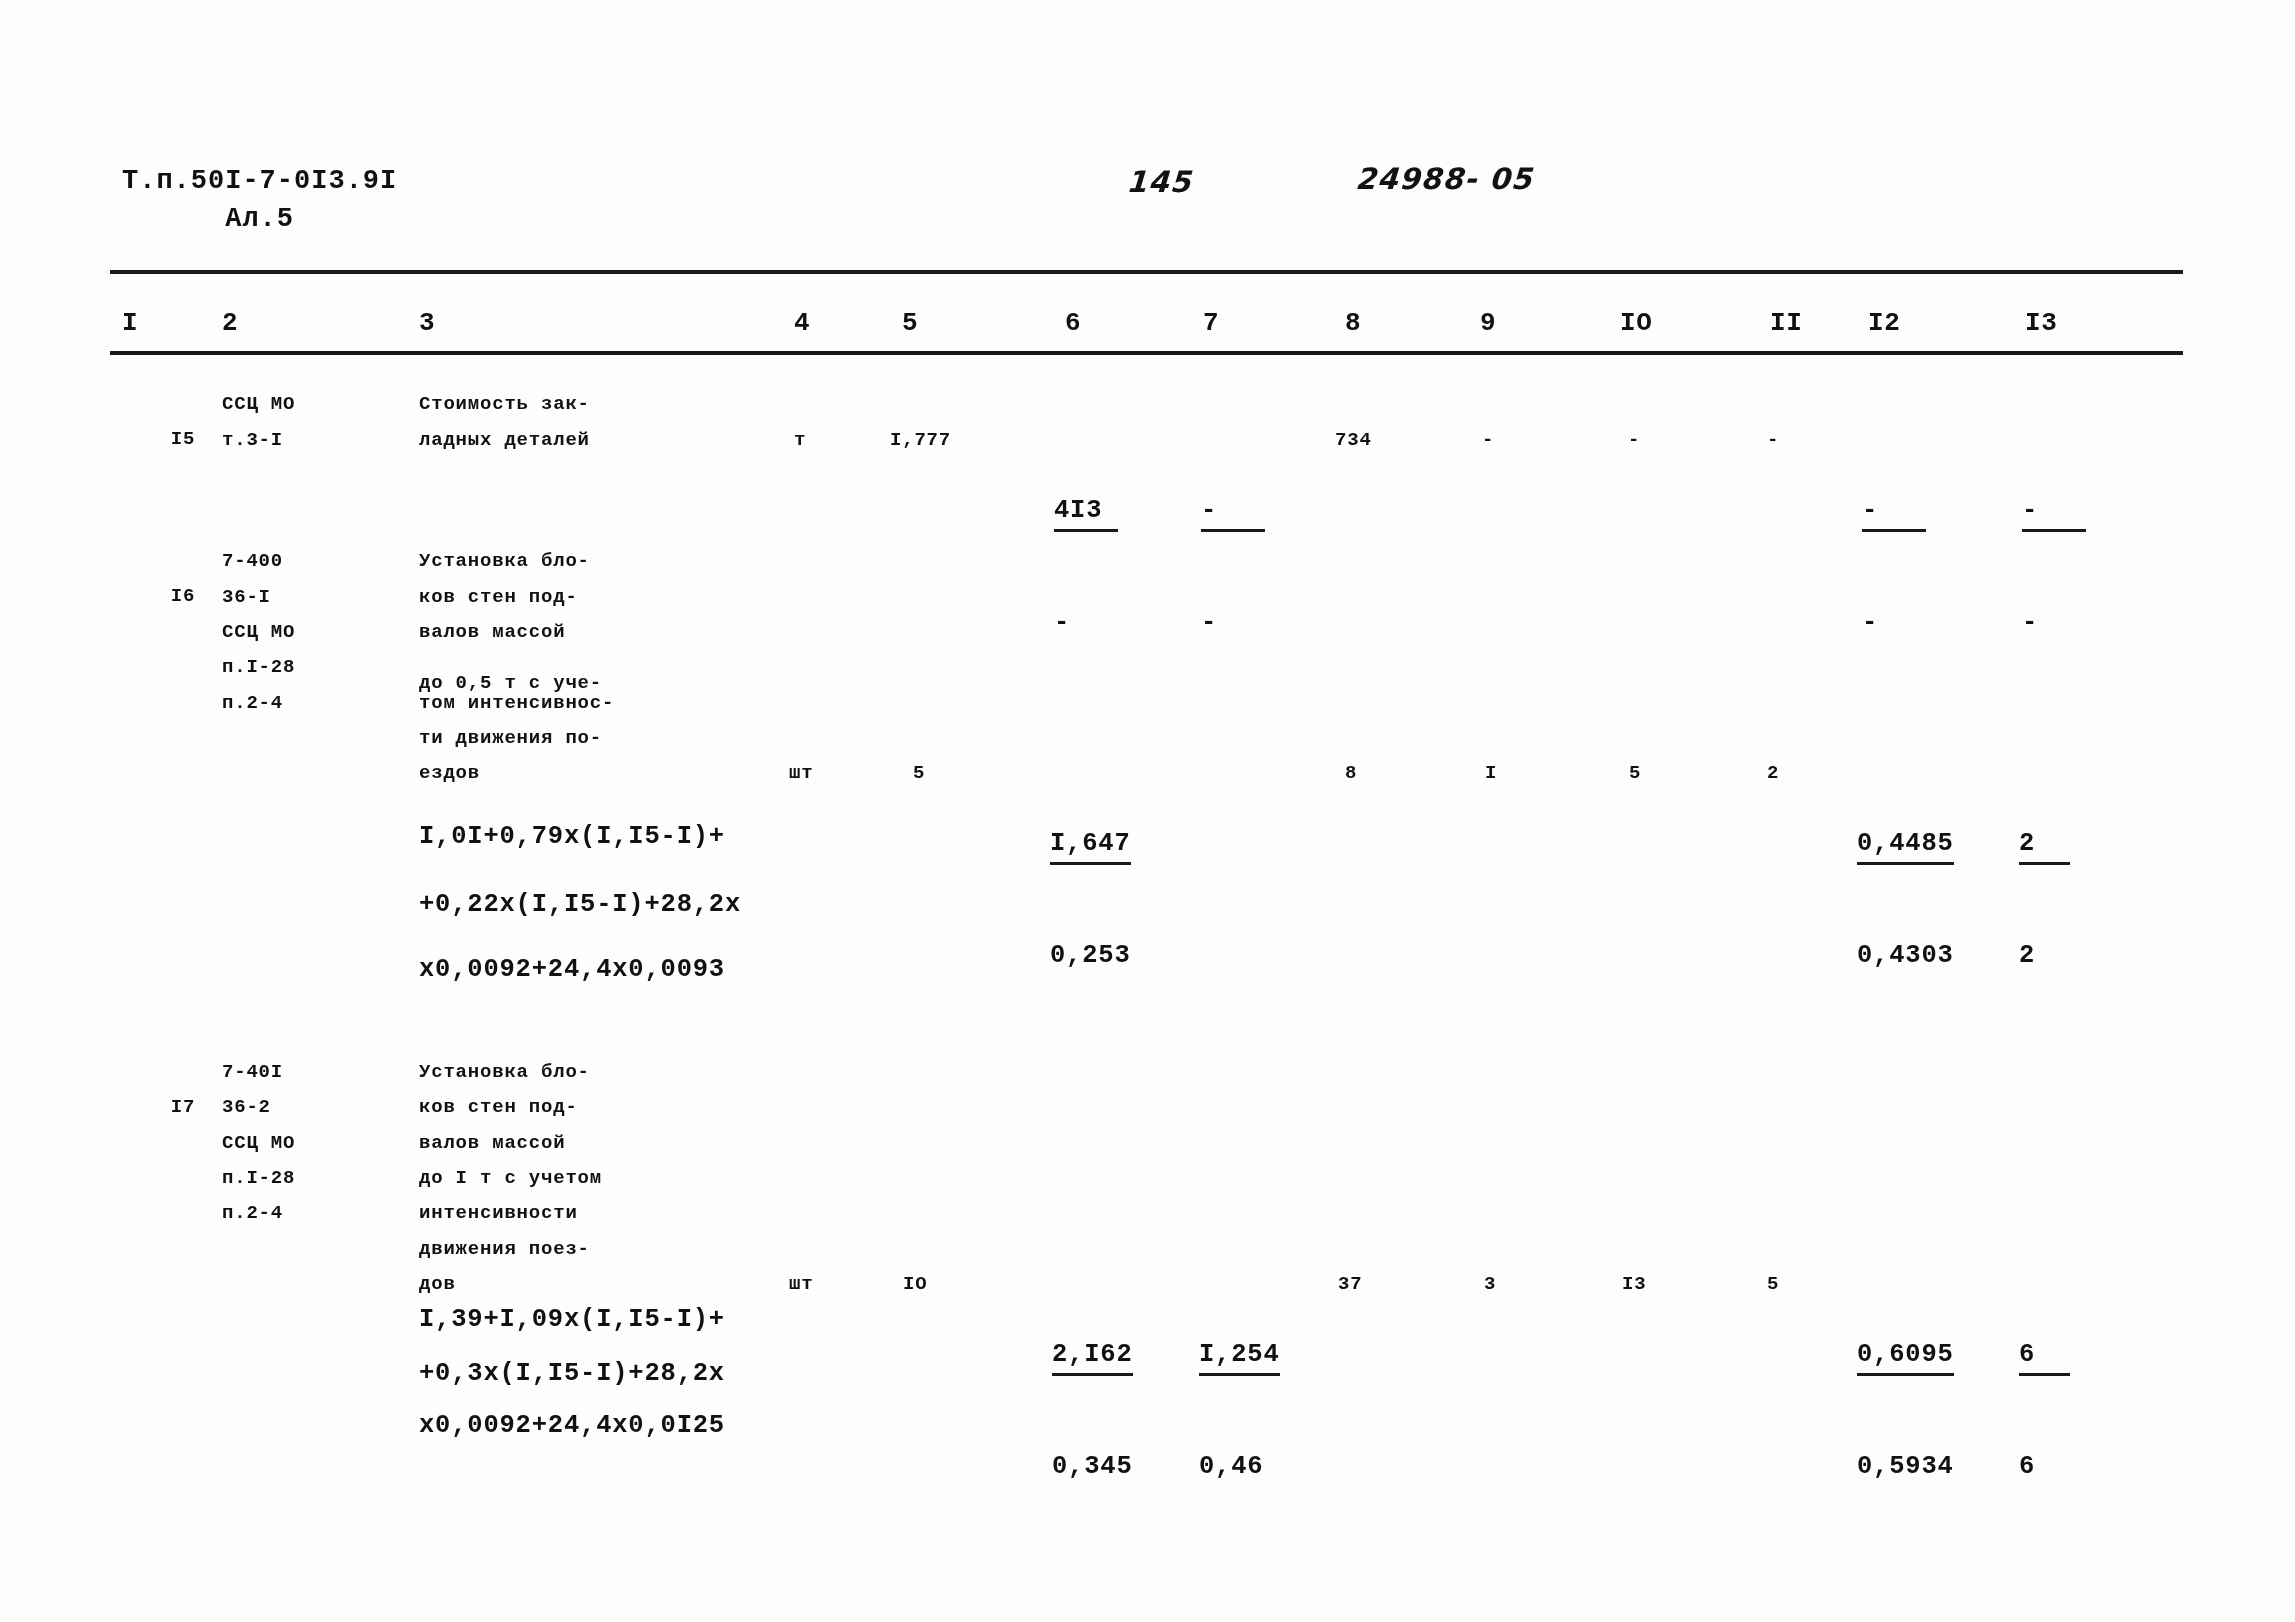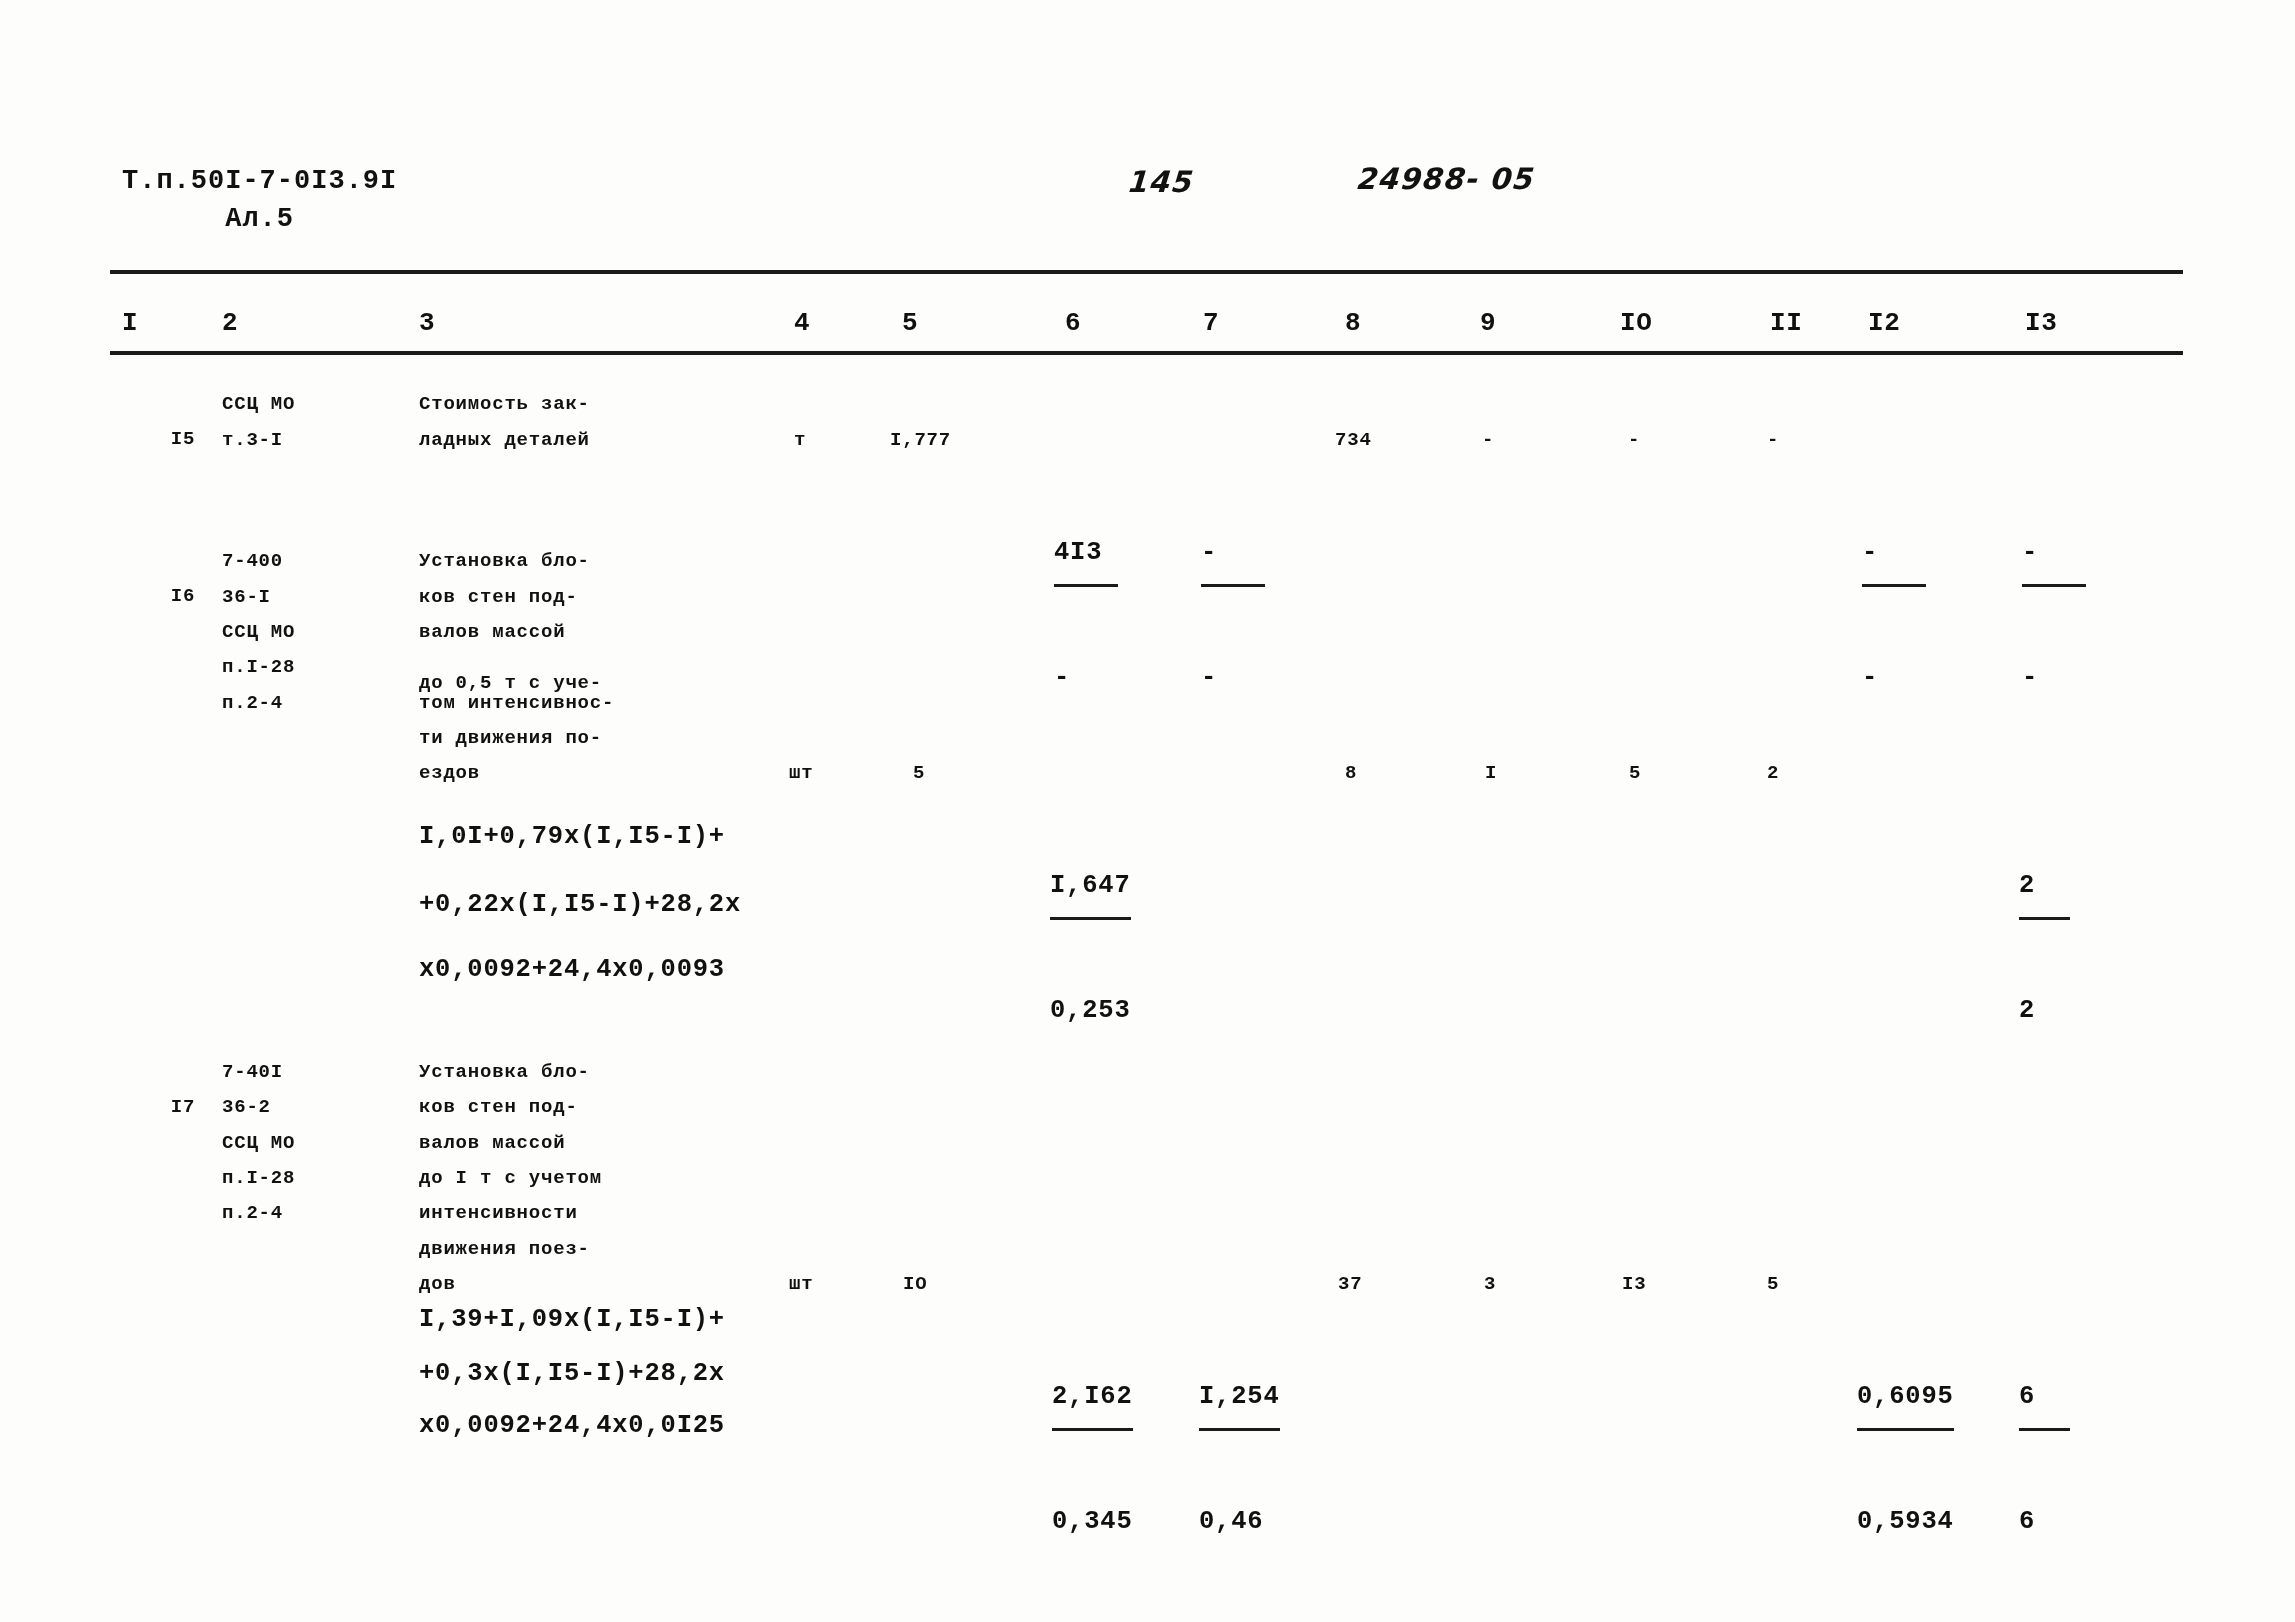--- a/index.html
+++ b/index.html
@@ -80,22 +80,21 @@
     position: absolute;
     font-size: 25.5px;
     line-height: 35px;
     letter-spacing: 0.8px;
     font-weight: 600;
     white-space: pre;
   }
   .frac .top-val {
     display: block;
     border-bottom: 3.3px solid #1a1a1a;
-    padding-bottom: 14px;
-    margin-top: 42px;
+    padding-bottom: 1px;
   }
   .frac .bot-val {
     display: block;
     padding-top: 2.6px;
   }
 
   .formula {
     position: absolute;
     font-size: 25.5px;
     line-height: 35px;
@@ -186,20 +185,24 @@
   <div class="cell" style="left:913px; top:756px">5</div>
 
   <div class="frac" style="left:1050px; top:756px">
     <span class="top-val">I,647</span>
     <span class="bot-val">0,253</span>
   </div>
   <div class="cell" style="left:1345px; top:756px">8</div>
   <div class="cell" style="left:1485px; top:756px">I</div>
   <div class="cell" style="left:1629px; top:756px">5</div>
   <div class="cell" style="left:1767px; top:756px">2</div>
+  <div class="frac" style="left:1857px; top:756px">
+    <span class="top-val">0,4485</span>
+    <span class="bot-val">0,4303</span>
+  </div>
   <div class="frac" style="left:2019px; top:756px; width:51px">
     <span class="top-val">2</span>
     <span class="bot-val">2</span>
   </div>
 
   <div class="formula" style="left:419px; top:819px">I,0I+0,79x(I,I5-I)+</div>
   <div class="formula" style="left:419px; top:887px">+0,22x(I,I5-I)+28,2x</div>
   <div class="formula" style="left:419px; top:952px">x0,0092+24,4x0,0093</div>
 
   <div class="cell" style="left:122px; top:1055px">

